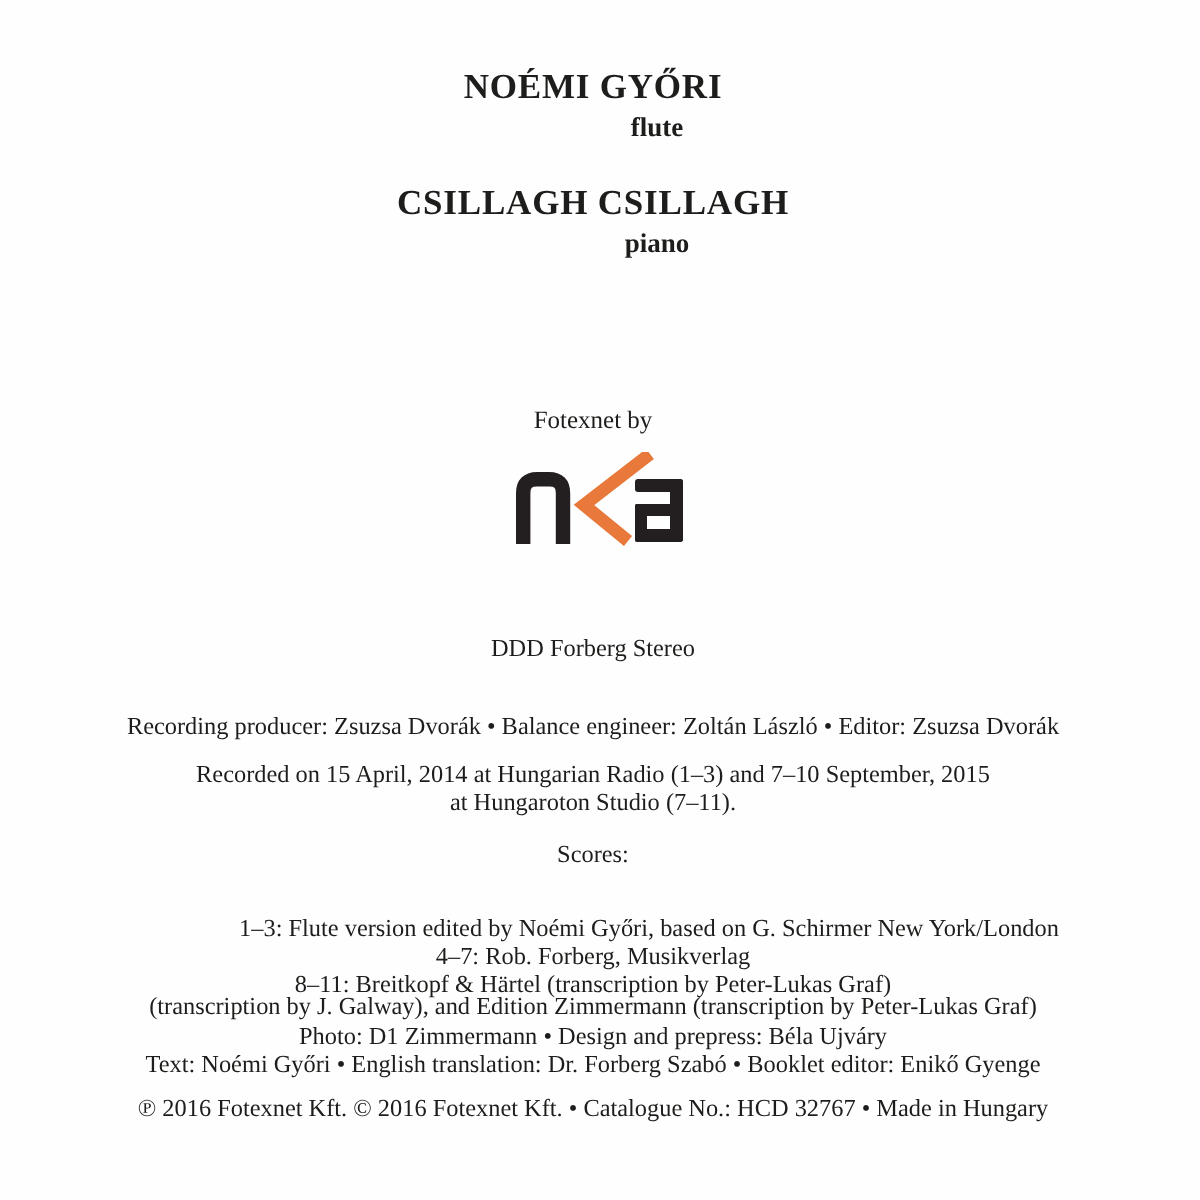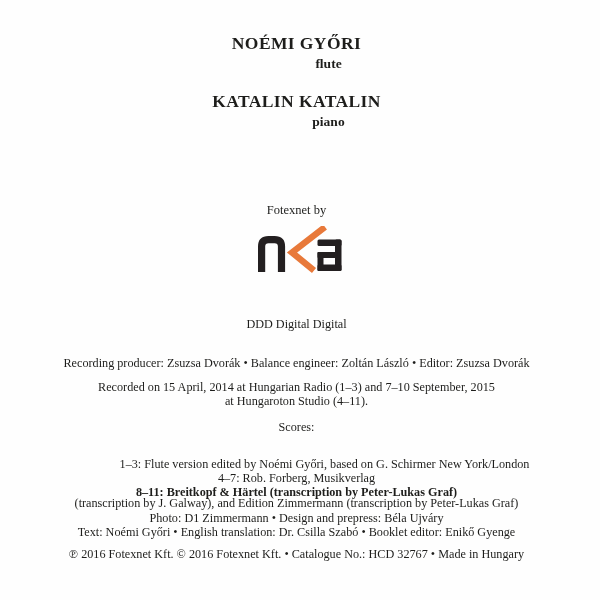--- a/index.html
+++ b/index.html
@@ -23,34 +23,34 @@
   .logo-wrap{position:absolute;left:258px;top:226px;width:84px;height:47px;}
   .ddd{top:317px;font-size:12.5px;}
   .body-line{font-size:12.2px;}
   .l-prod{top:356px;}
   .l-rec1{top:379.5px;}
   .l-rec2{top:394px;}
   .scores-h{top:420px;}
   .s1{top:457px;margin-left:28px;}
   .s2{top:456px;margin-top:40px;}
   .s3{top:470.5px;}
-  .s4{top:485px;font-weight:bold;}
+  .s4{top:485px;}
   .p1{top:510.5px;}
   .p2{top:525px;}
   .copy{top:547px;}
 </style>
 </head>
 <body>
 
 <div class="page">
 
   <div class="line performer-name t1">NOÉMI GYŐRI</div>
   <div class="line instrument i1">flute</div>
 
-  <div class="line performer-name t2">KATALIN KATALIN</div>
+  <div class="line performer-name t2">CSILLAGH CSILLAGH</div>
   <div class="line instrument i2">piano</div>
 
   <div class="line sponsored">Fotexnet by</div>
 
   <div class="logo-wrap">
     <svg width="84" height="47" viewBox="0 0 84 47" xmlns="http://www.w3.org/2000/svg">
 
       <path d="M3.6,46 V20.5 Q3.6,13.6 10.5,13.6 H16.6 Q23.5,13.6 23.5,20.5 V46" fill="none" stroke-width="7.2" stroke="#231f20"></path>
 
       <polyline points="67,1 34,26.5 56,44.5" fill="none" stroke-width="6.4" stroke-linejoin="miter" stroke-linecap="butt" stroke="#e8793a"></polyline>
@@ -58,31 +58,31 @@
       <g fill="#231f20">
         <rect x="59.5" y="13.5" width="24" height="6.5" rx="1.5"></rect>
         <rect x="77" y="13.5" width="6.5" height="31.5" rx="1.5"></rect>
         <rect x="59.5" y="26" width="20" height="6" rx="1"></rect>
         <rect x="59.5" y="26" width="6" height="19" rx="1"></rect>
         <rect x="59.5" y="38.5" width="24" height="6.5" rx="1.5"></rect>
       </g>
     </svg>
   </div>
 
-  <div class="line ddd body-line">DDD Digital Digital</div>
+  <div class="line ddd body-line">DDD Forberg Stereo</div>
 
   <div class="line body-line l-prod">Recording producer: Zsuzsa Dvorák • Balance engineer: Zoltán László •  Editor: Zsuzsa Dvorák</div>
 
   <div class="line body-line l-rec1">Recorded on 15 April, 2014 at Hungarian Radio (1–3) and 7–10 September, 2015</div>
-  <div class="line body-line l-rec2">at Hungaroton Studio (4–11).</div>
+  <div class="line body-line l-rec2">at Hungaroton Studio (7–11).</div>
 
   <div class="line body-line scores-h">Scores:</div>
   <div class="line body-line s1">1–3: Flute version edited by Noémi Győri, based on G. Schirmer New York/London</div>
   <div class="line body-line s2">(transcription by J. Galway), and Edition Zimmermann (transcription by Peter-Lukas Graf)</div>
   <div class="line body-line s3">4–7: Rob. Forberg, Musikverlag</div>
   <div class="line body-line s4">8–11: Breitkopf &amp; Härtel (transcription by Peter-Lukas Graf)</div>
 
   <div class="line body-line p1">Photo: D1 Zimmermann • Design and prepress: Béla Ujváry</div>
-  <div class="line body-line p2">Text: Noémi Győri • English translation: Dr. Csilla Szabó • Booklet editor: Enikő Gyenge</div>
+  <div class="line body-line p2">Text: Noémi Győri • English translation: Dr. Forberg Szabó • Booklet editor: Enikő Gyenge</div>
 
   <div class="line body-line copy">℗ 2016 Fotexnet Kft. © 2016 Fotexnet Kft. • Catalogue No.: HCD 32767 • Made in Hungary</div>
 
 </div>
 
 </body></html>

